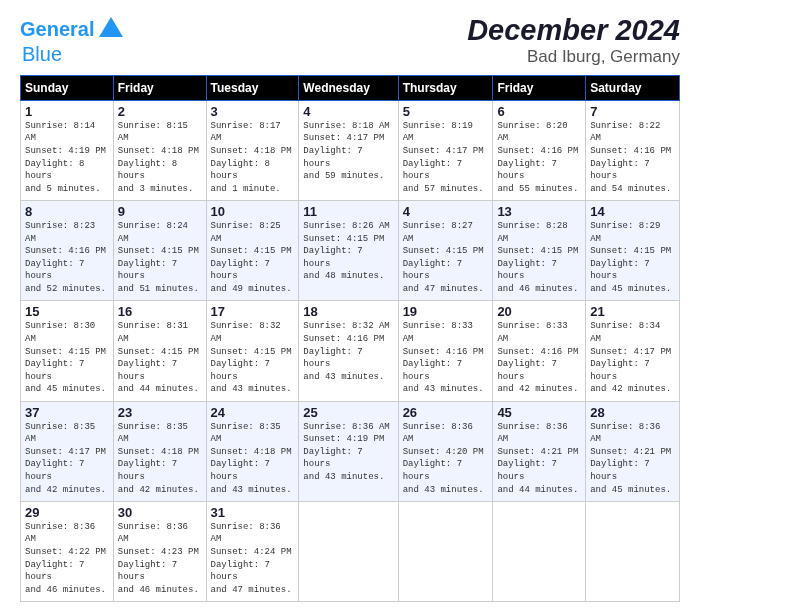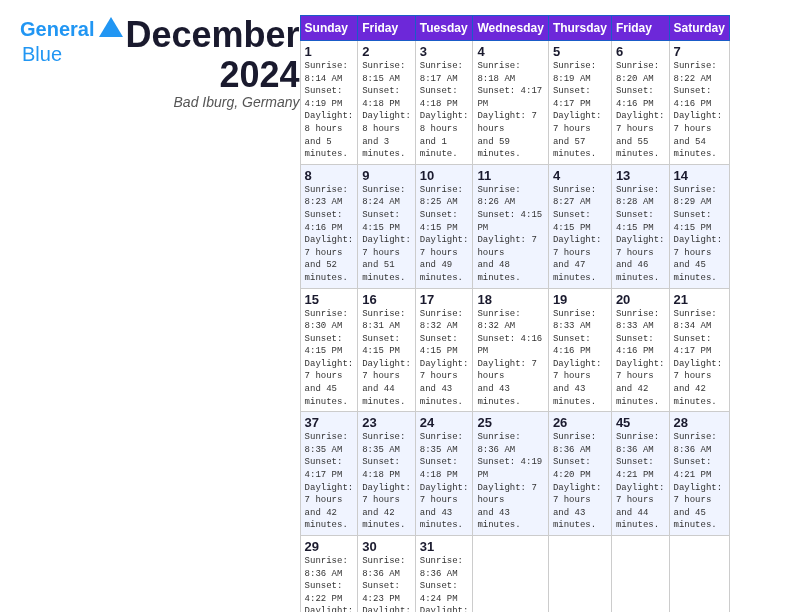--- a/index.html
+++ b/index.html
@@ -8,21 +8,21 @@
       height: 612px;
       font-family: Arial, sans-serif;
       background: #fff;
       overflow: hidden;
     }
     .page {
       width: 700px;
       height: 612px;
       padding: 15px 20px 10px 20px;
       display: flex;
-      flex-direction: row;
+      flex-direction: column;
     }
     .header {
       display: flex;
       justify-content: space-between;
       align-items: flex-start;
       margin-bottom: 8px;
     }
     .logo-area {
       display: flex;
       align-items: center;
@@ -38,37 +38,37 @@
     }
     .logo-icon {
       width: 28px;
       height: 28px;
       margin-left: 3px;
     }
     .title-area {
       text-align: right;
     }
     .month-title {
-      font-size: 36px;
+      font-size: 29px;
       font-weight: bold;
       color: #1a1a2e;
       line-height: 1.1;
+      font-style: italic;
     }
     .subtitle {
-      font-size: 14px;
+      font-size: 17px;
       color: #555;
-      font-style: italic;
     }
     .calendar-table {
       width: 100%;
       border-collapse: collapse;
       flex: 1;
     }
     .calendar-table th {
-      background: #6d28d9;
+      background: #000000;
       color: #fff;
       font-size: 12px;
       font-weight: bold;
       padding: 5px 4px;
       text-align: left;
       border: 1px solid #1a5cc8;
     }
     .calendar-table td {
       border: 1px solid #ccc;
       vertical-align: top;

